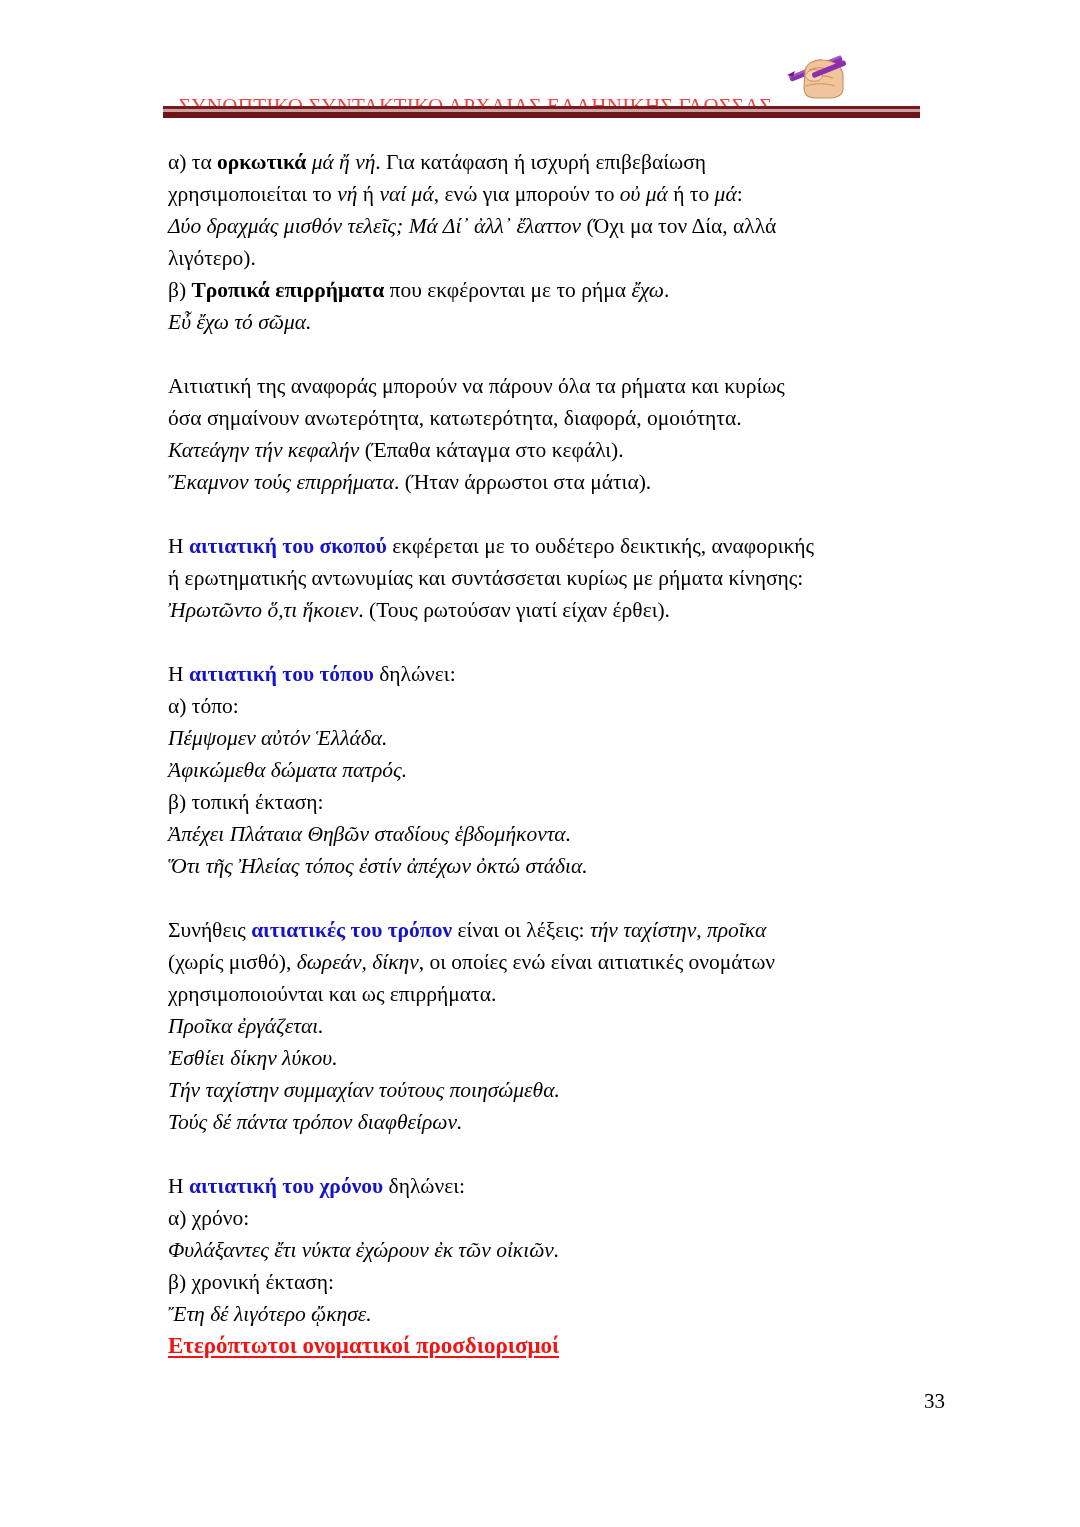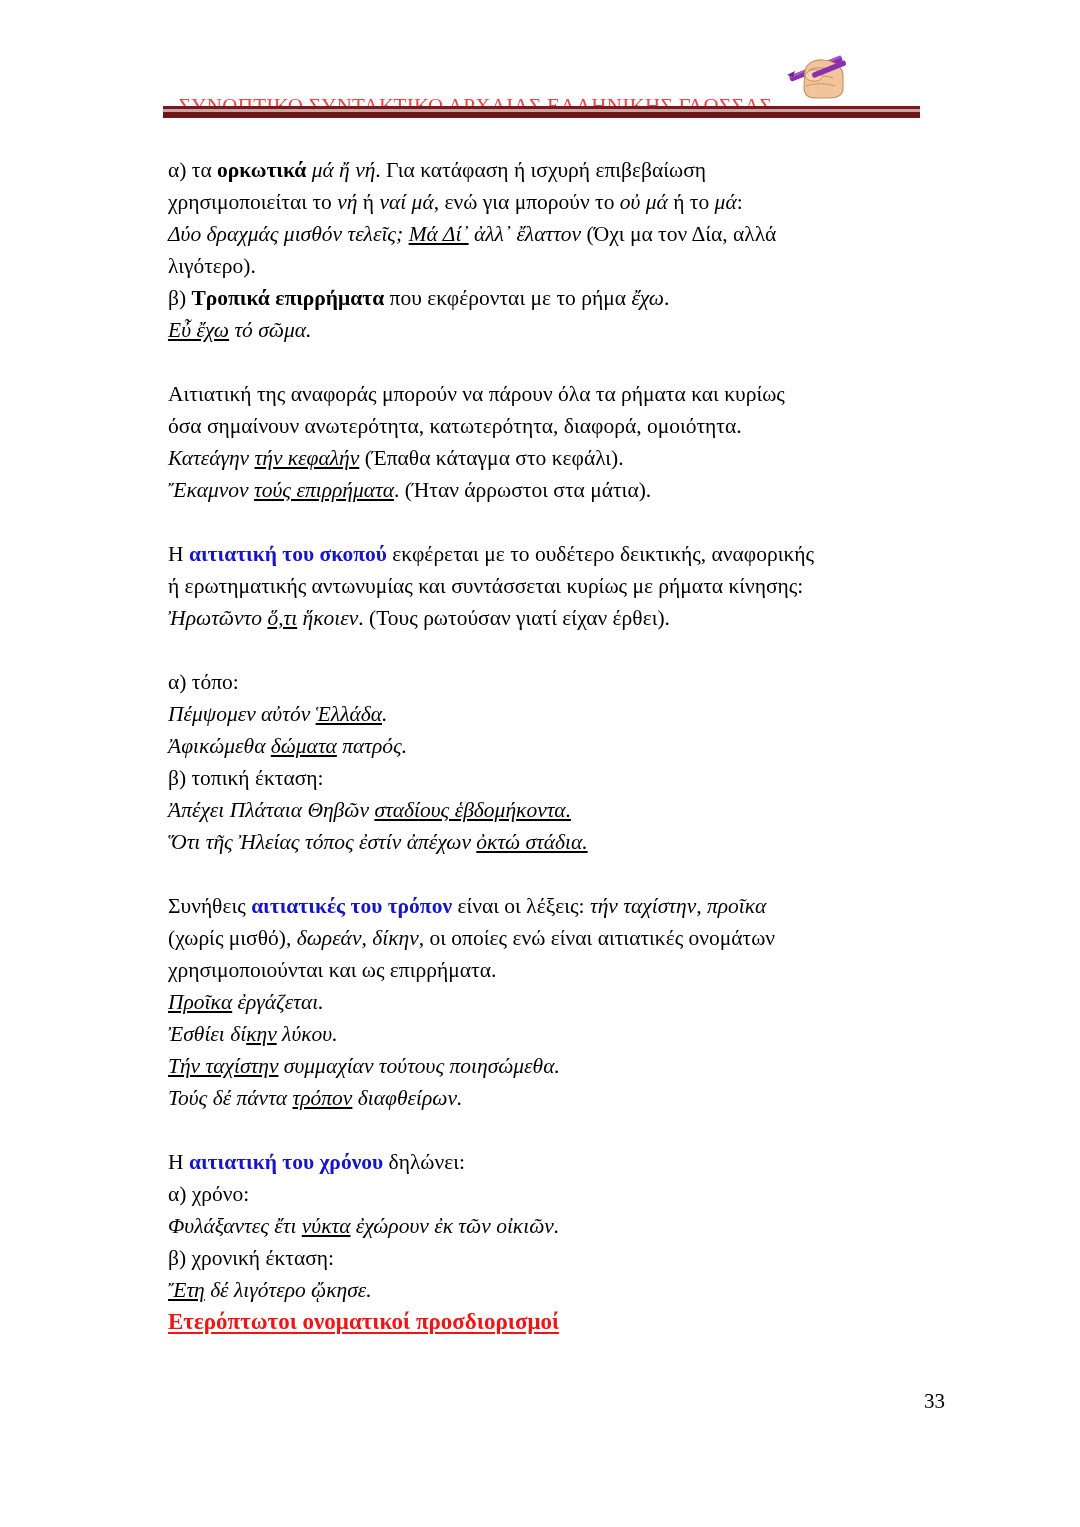--- a/index.html
+++ b/index.html
@@ -80,35 +80,35 @@
     left: 0; top: 6px;
     width: 100%;
     height: 6px;
     background: #6E1518;
   }
 
   
   .content {
     position: absolute;
     left: 168px;
-    top: 154px;
+    top: 146px;
     width: 760px;
   }
   .block {
     margin: 0 0 32px 0;
   }
   .block:last-of-type { margin-bottom: 0; }
   .line {
     font-size: 21.5px;
     line-height: 32px;
     white-space: pre-wrap;
   }
   .i  { font-style: italic; }
   .b  { font-weight: bold; }
-  .u  { text-decoration: underline; text-underline-offset: 2px; }
+  .u  { text-underline-offset: 2px; }
   .blue { color: #1414C8; font-weight: bold; }
 
   
   .red-heading {
     font-size: 23px;
     line-height: 32px;
     font-weight: bold;
     color: #F01414;
     text-decoration: underline;
     text-underline-offset: 3px;
@@ -183,20 +183,21 @@
           <div class="line"><span>όσα σημαίνουν ανωτερότητα, κατωτερότητα, διαφορά, ομοιότητα.</span></div>
           <div class="line"><span class="i">Κατεάγην </span><span class="i u">τήν κεφαλήν</span><span> (Έπαθα κάταγμα στο κεφάλι).</span></div>
           <div class="line"><span class="i">Ἔκαμνον </span><span class="i u">τούς επιρρήματα</span><span>. (Ήταν άρρωστοι στα μάτια).</span></div>
         </div>
         <div class="block">
           <div class="line"><span>Η </span><span class="blue">αιτιατική του σκοπού</span><span> εκφέρεται με το ουδέτερο δεικτικής, αναφορικής</span></div>
           <div class="line"><span>ή ερωτηματικής αντωνυμίας και συντάσσεται κυρίως με ρήματα κίνησης:</span></div>
           <div class="line"><span class="i">Ἠρωτῶντο </span><span class="i u">ὅ,τι</span><span class="i"> ἥκοιεν</span><span>. (Τους ρωτούσαν γιατί είχαν έρθει).</span></div>
         </div>
         <div class="block">
+          <div class="line"><span>Η </span><span class="blue">αιτιατική του τόπου</span><span> δηλώνει:</span></div>
           <div class="line"><span>α) τόπο:</span></div>
           <div class="line"><span class="i">Πέμψομεν αὐτόν </span><span class="i u">Ἑλλάδα</span><span class="i">.</span></div>
           <div class="line"><span class="i">Ἀφικώμεθα </span><span class="i u">δώματα</span><span class="i"> πατρός.</span></div>
           <div class="line"><span>β) τοπική έκταση:</span></div>
           <div class="line"><span class="i">Ἀπέχει Πλάταια Θηβῶν </span><span class="i u">σταδίους ἑβδομήκοντα.</span></div>
           <div class="line"><span class="i">Ὅτι τῆς Ἠλείας τόπος ἐστίν ἀπέχων </span><span class="i u">ὀκτώ στάδια.</span></div>
         </div>
         <div class="block">
           <div class="line"><span>Συνήθεις </span><span class="blue">αιτιατικές του τρόπον</span><span> είναι οι λέξεις: </span><span class="i">τήν ταχίστην, προῖκα</span></div>
           <div class="line"><span>(χωρίς μισθό), </span><span class="i">δωρεάν, δίκην</span><span>, οι οποίες ενώ είναι αιτιατικές ονομάτων</span></div>

